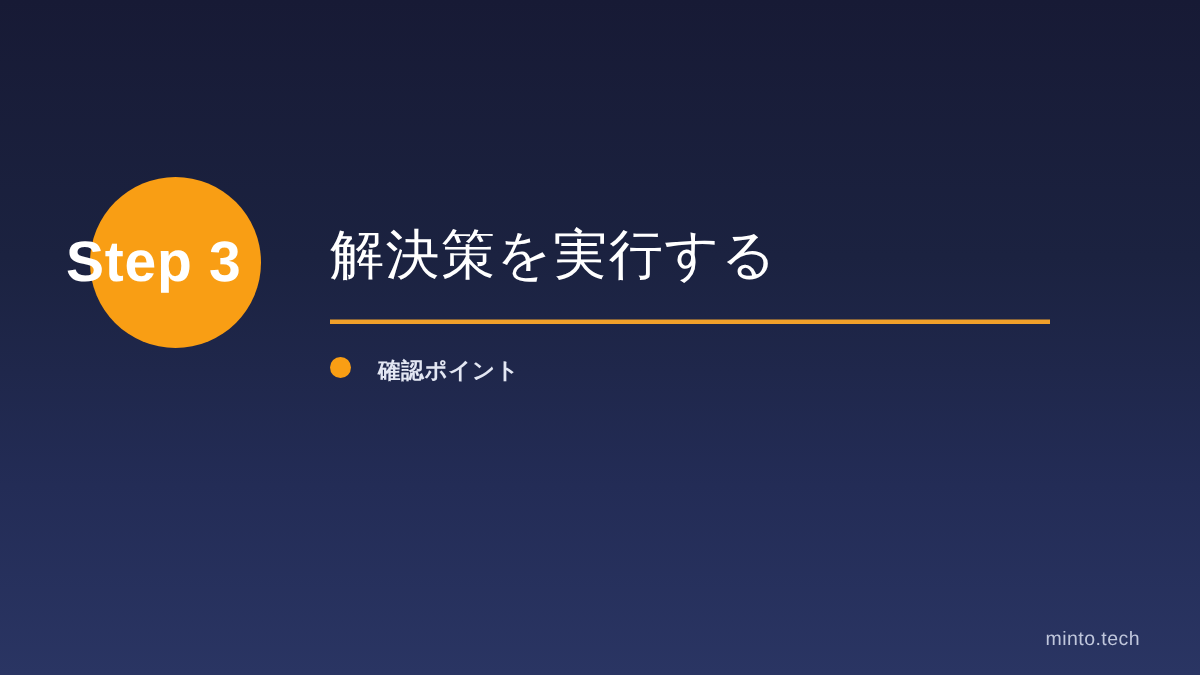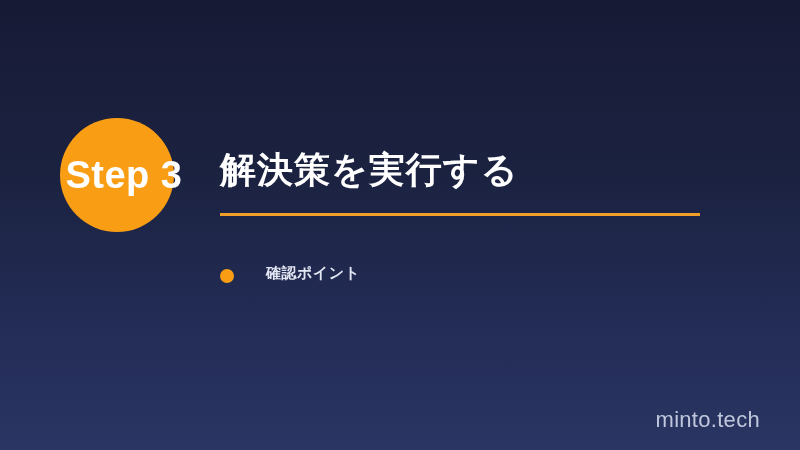--- a/index.html
+++ b/index.html
@@ -28,36 +28,35 @@
     width: 114px;
     height: 114px;
     border-radius: 50%;
     background: #f99e14;
   }
   .step-label {
     position: absolute;
     left: 44px;
     top: 153px;
     width: 160px;
-    text-align: center;
     font-size: 38px;
     font-weight: bold;
     color: #ffffff;
     letter-spacing: 0.5px;
     line-height: 44px;
     white-space: nowrap;
   }
 
   
   .title {
     position: absolute;
     left: 220px;
     top: 146px;
     font-size: 36px;
-    font-weight: bold;
+    font-weight: normal;
     color: #ffffff;
     line-height: 48px;
     letter-spacing: 1px;
     white-space: nowrap;
   }
   .divider {
     position: absolute;
     left: 220px;
     top: 213px;
     width: 480px;
@@ -70,23 +69,22 @@
     position: absolute;
     left: 220px;
     top: 238px;
     width: 470px;
     margin: 0;
     padding: 0;
     list-style: none;
   }
   .bullet-item {
     display: flex;
-    align-items: flex-end;
+    align-items: flex-start;
     height: 45px;
-    gap: 14px;
   }
   .bullet-dot {
     width: 14px;
     height: 14px;
     border-radius: 50%;
     background: #f99e14;
     flex: 0 0 auto;
   }
   .bullet-text {
     margin-left: 18px;
@@ -95,21 +93,21 @@
     color: #e3e7f3;
     letter-spacing: 0.5px;
     white-space: nowrap;
   }
 
   
   .footer {
     position: absolute;
     right: 40px;
     bottom: 17px;
-    font-size: 22px;
+    font-size: 13px;
     color: #c0c7dc;
     letter-spacing: 0.3px;
   }
 </style>
 </head>
 <body>
 
 <div class="slide">
 
   <div class="step-badge"></div>

